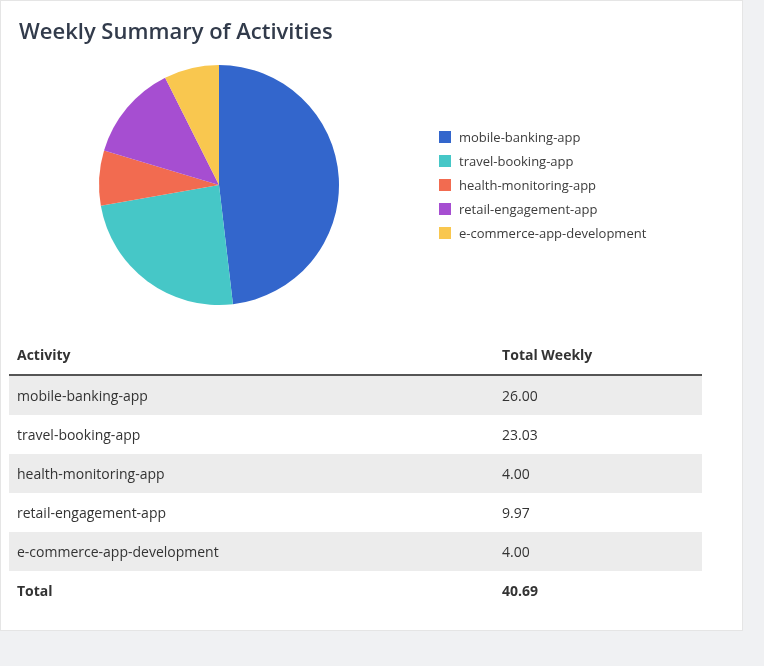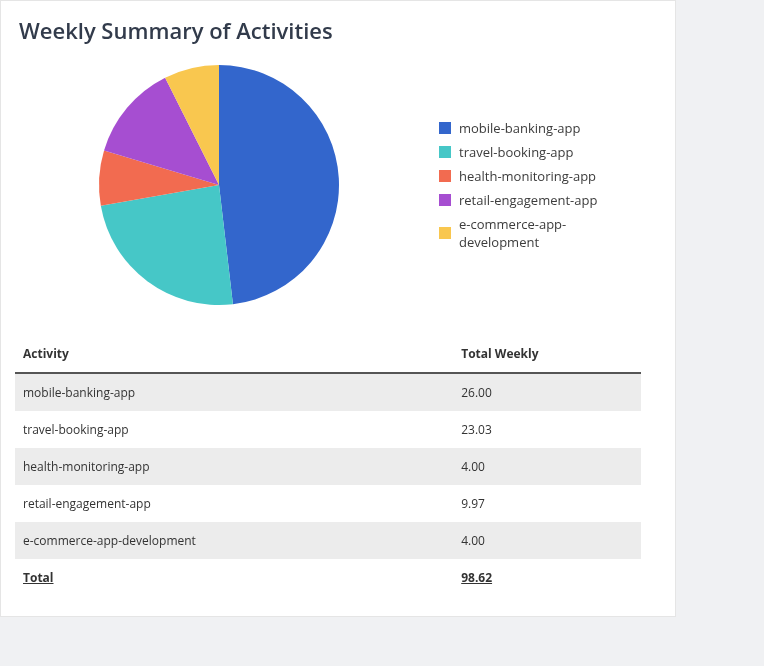--- a/index.html
+++ b/index.html
@@ -5,21 +5,21 @@
     * { box-sizing: border-box; margin: 0; padding: 0; }
     body {
       font-family: "Open Sans", "Segoe UI", Arial, sans-serif;
       background: #f0f1f3;
       padding: 0;
       width: 764px;
     }
     .card {
       background: #fff;
       border: 1px solid #e5e5e5;
-      width: 676px;
+      width: 743px;
       padding: 0 12px 20px 0;
     }
     .title {
       font-size: 22px;
       font-weight: 600;
       color: #323b4b;
       padding: 14px 18px 10px 18px;
     }
     .chart-row {
       display: flex;
@@ -46,40 +46,39 @@
       margin: 6px 0;
     }
     .swatch {
       width: 12px;
       height: 12px;
       margin-right: 8px;
       flex: 0 0 auto;
     }
     table {
       width: calc(100% - 36px);
-      margin: 0 14px;
+      margin: 0 8px;
       border-collapse: collapse;
-      font-size: 12px;
+      font-size: 14px;
       color: #333;
     }
     thead th {
       text-align: left;
       font-weight: 700;
       padding: 10px 8px;
       border-bottom: 2px solid #555;
     }
     tbody td {
       padding: 10px 8px;
     }
     tbody tr:nth-child(odd) td { background: #ececec; }
     tbody tr:nth-child(even) td { background: #fff; }
     tbody tr.total td {
       font-weight: 700;
       background: #fff;
-      text-decoration: underline;
     }
     td.hours, th.hours { width: 30%; }
   </style>
 </head>
 <body>
 
 <div class="card">
   <h2 class="title">Weekly Summary of Activities</h2>
 
   <div class="chart-row">
@@ -139,17 +138,17 @@
         <tr>
           <td>retail-engagement-app</td>
           <td class="hours">9.97</td>
         </tr>
         <tr>
           <td>e-commerce-app-development</td>
           <td class="hours">4.00</td>
         </tr>
         <tr class="total">
           <td>Total</td>
-          <td class="hours">98.62</td>
+          <td class="hours">40.69</td>
         </tr>
       </tbody>
   </table>
 </div>
 
 </body></html>

